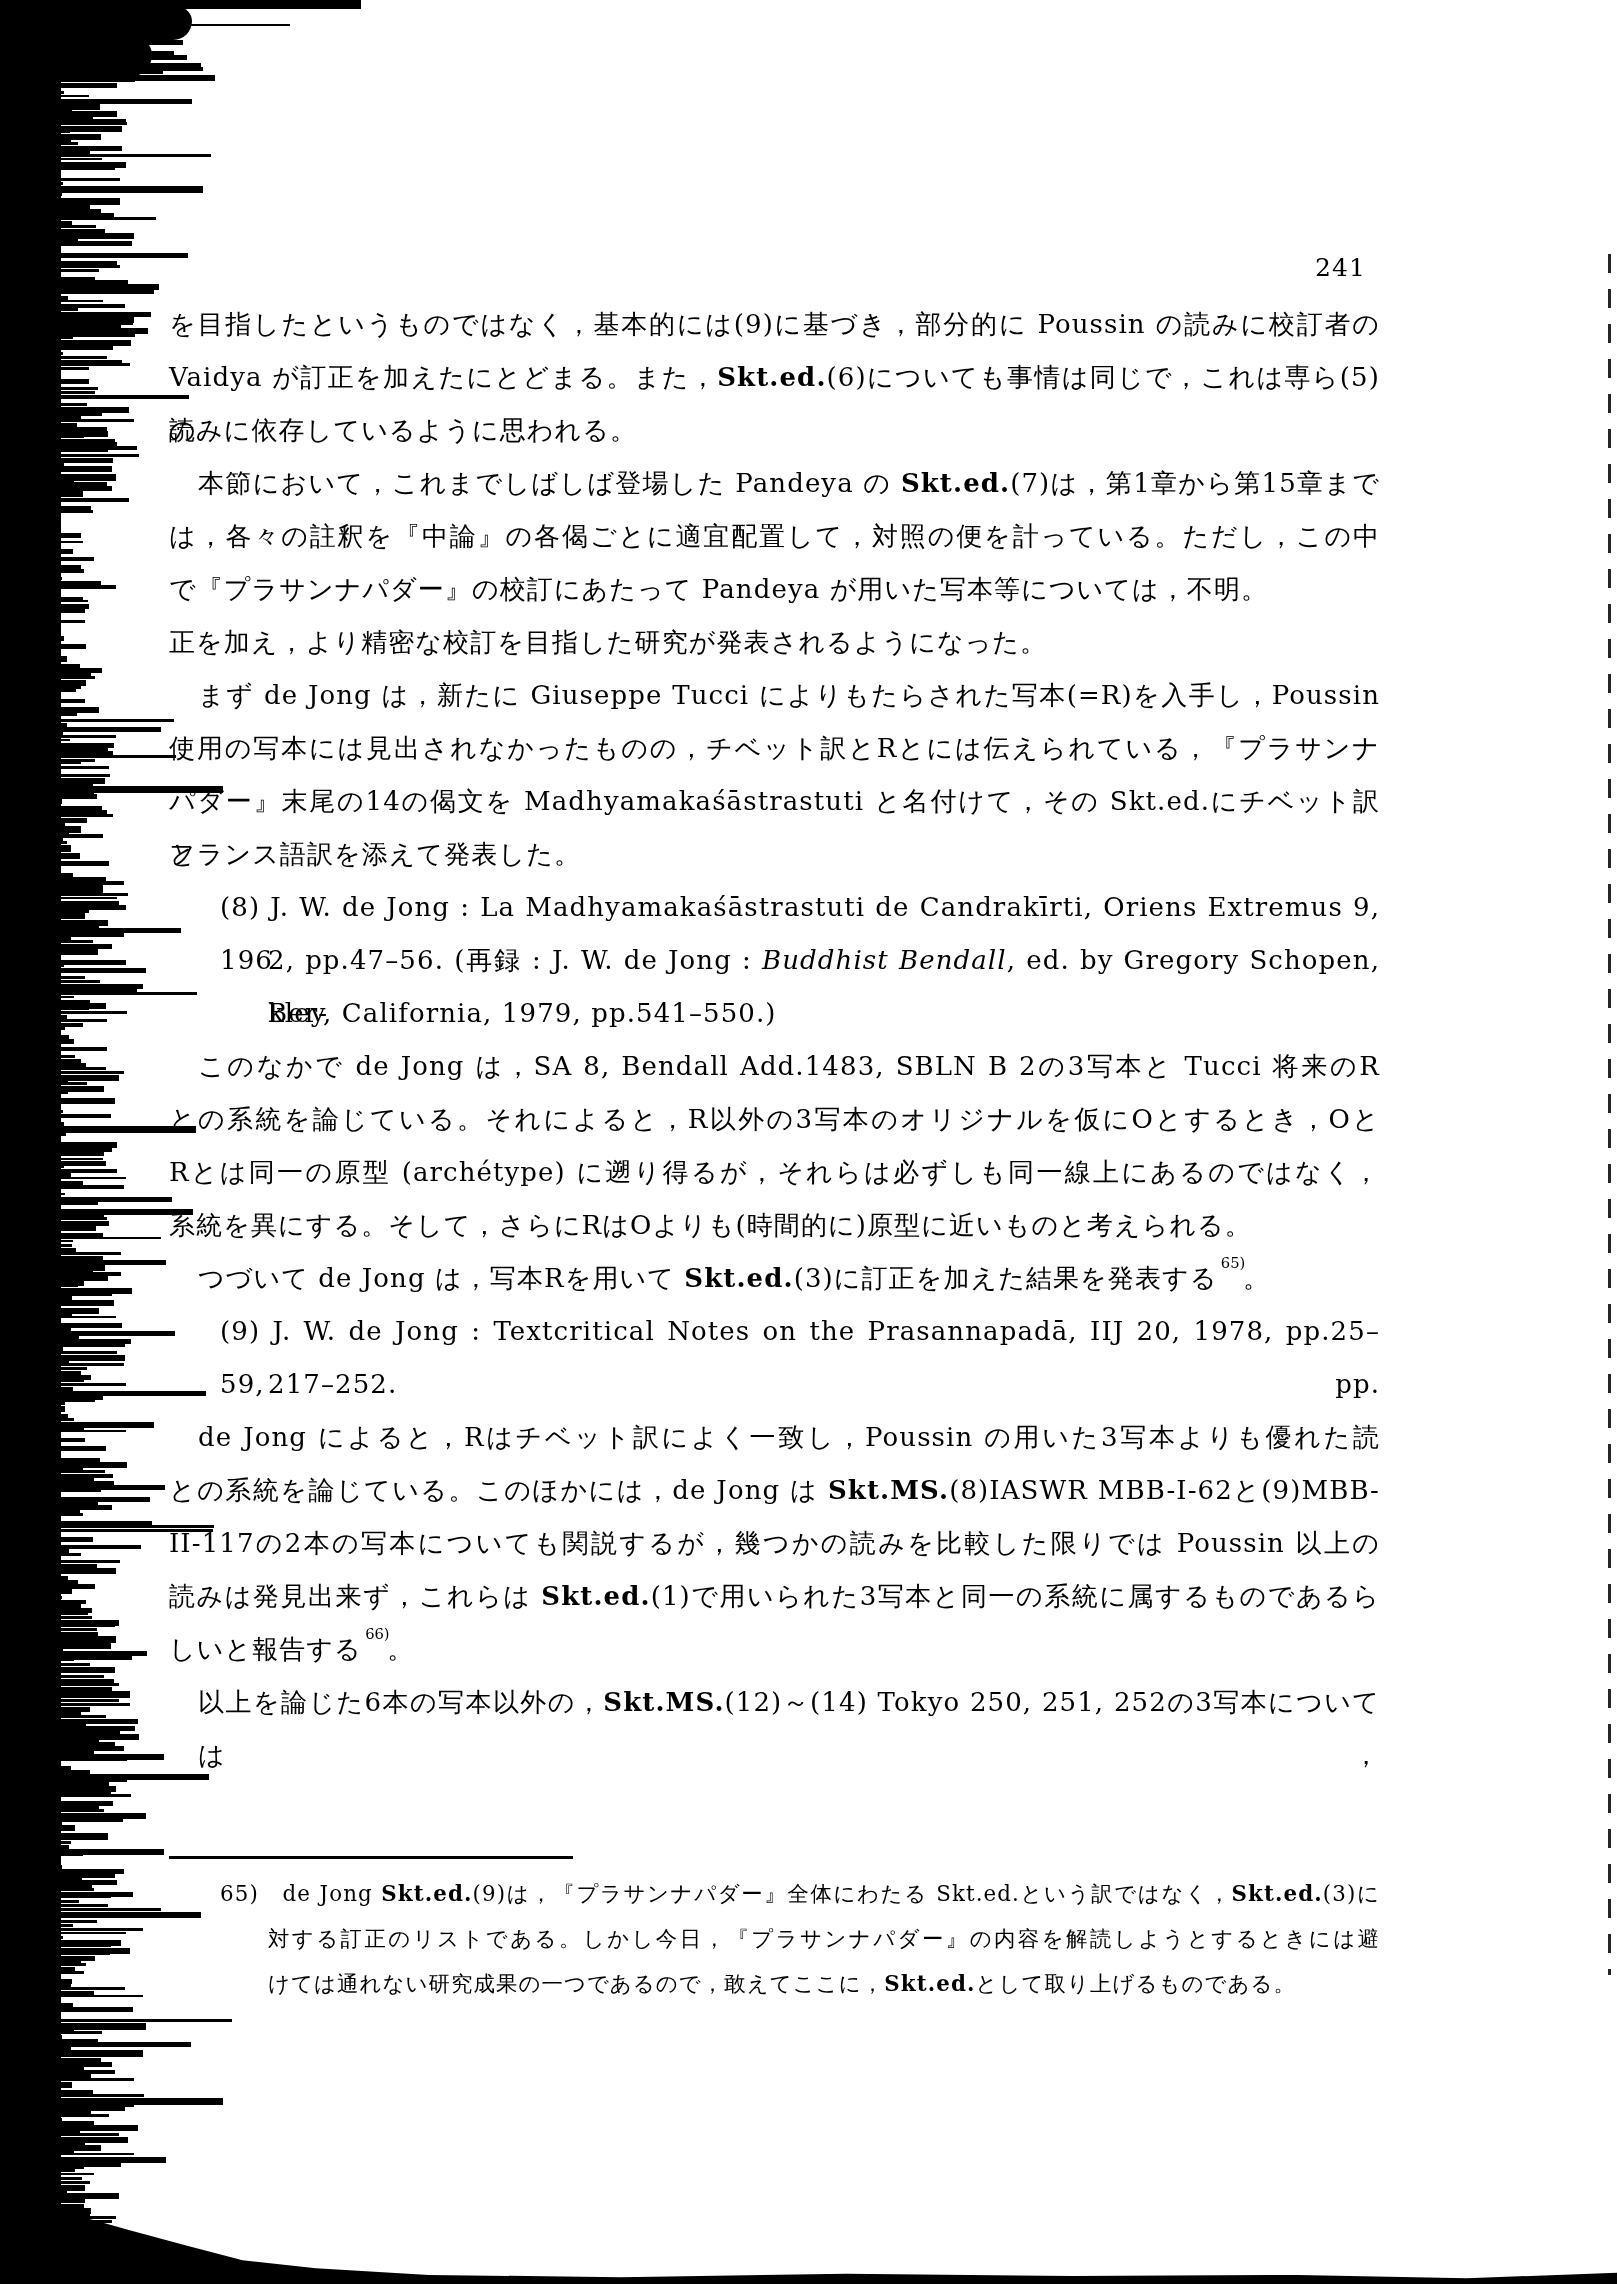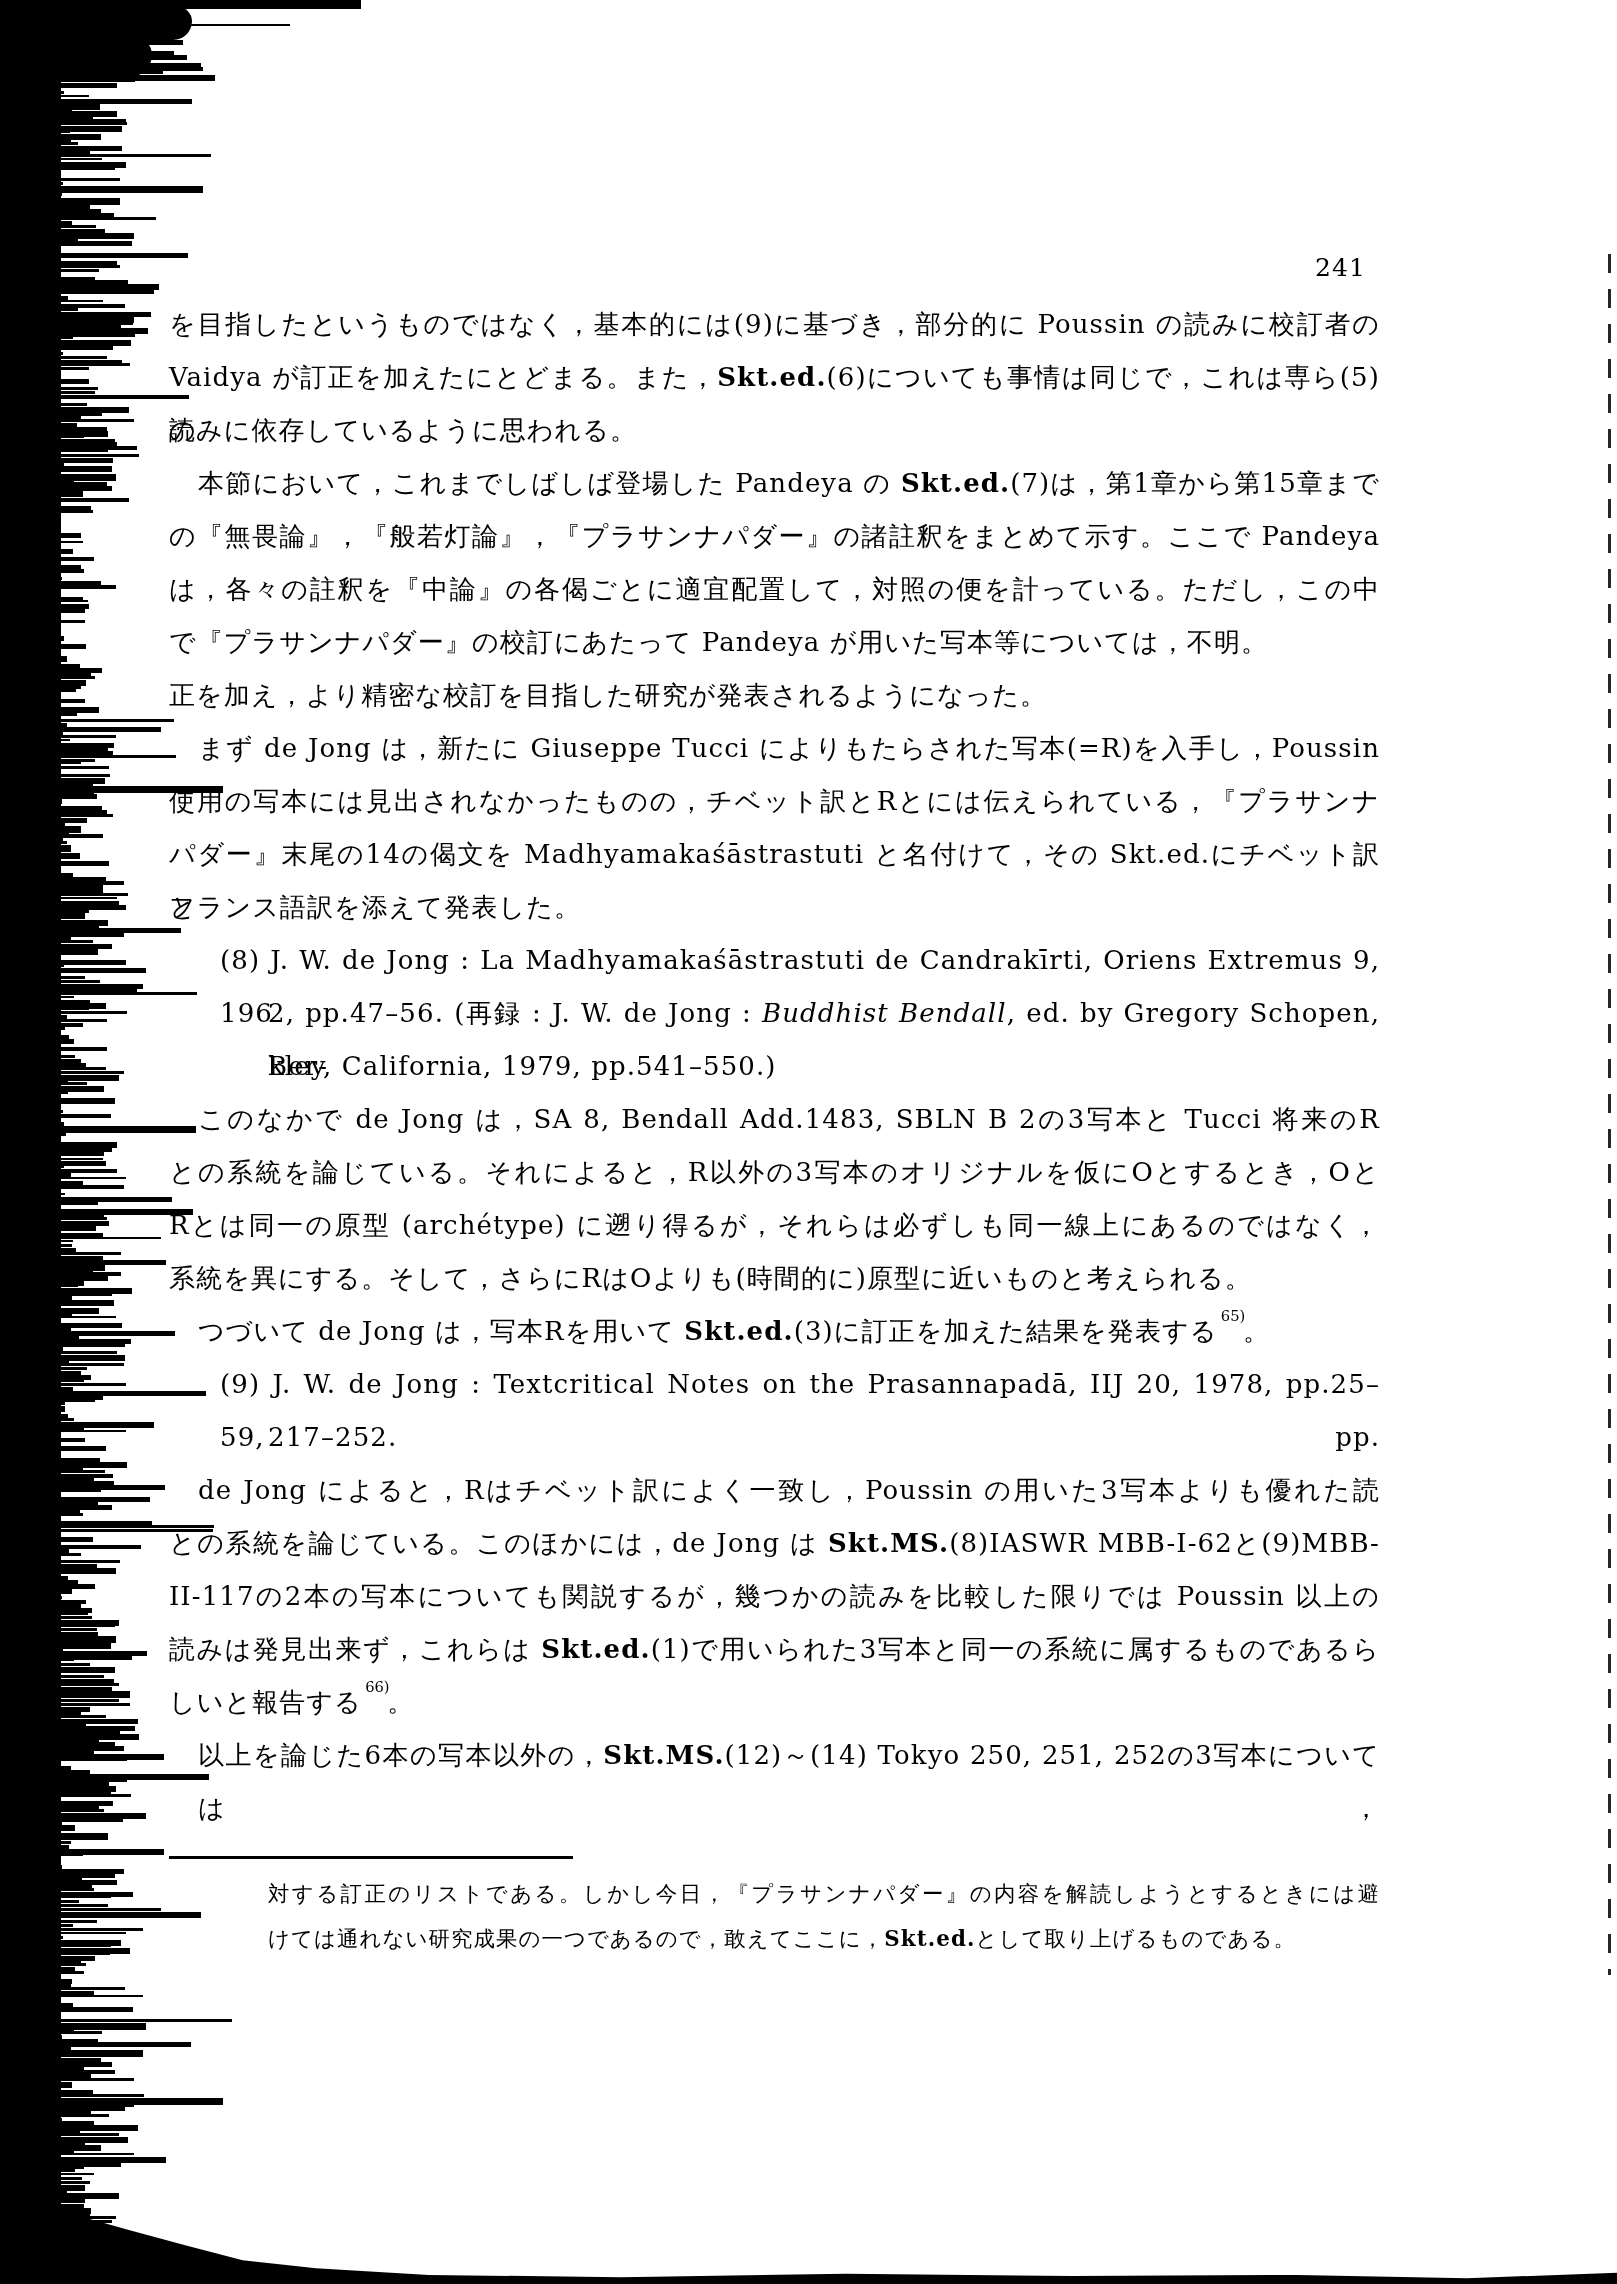--- a/index.html
+++ b/index.html
@@ -659,21 +659,20 @@
   </svg>
   <div class="scan-right"></div>
 
   <div class="hdr-page">241</div>
 
   <div class="body-text" id="body-text">
       <div class="tline ind0 fill"><span>を目指したというものではなく，基本的には(9)に基づき，部分的に Poussin の読みに校訂者の</span></div>
       <div class="tline ind0 fill"><span>Vaidya が訂正を加えたにとどまる。また，</span><span class="b">Skt.ed.</span><span>(6)についても事情は同じで，これは専ら(5)の</span></div>
       <div class="tline ind0"><span>読みに依存しているように思われる。</span></div>
       <div class="tline ind1 fill"><span>本節において，これまでしばしば登場した Pandeya の </span><span class="b">Skt.ed.</span><span>(7)は，第1章から第15章まで</span></div>
-      <div class="tline ind0 fill"><span>の『無畏論』，『般若灯論』，『プラサンナパダー』の諸註釈をまとめて示す。ここで Pandeya</span></div>
       <div class="tline ind0 fill"><span>は，各々の註釈を『中論』の各偈ごとに適宜配置して，対照の便を計っている。ただし，この中</span></div>
       <div class="tline ind0"><span>で『プラサンナパダー』の校訂にあたって Pandeya が用いた写本等については，不明。</span></div>
       <div class="tline ind0"><span>正を加え，より精密な校訂を目指した研究が発表されるようになった。</span></div>
       <div class="tline ind1 fill"><span>まず de Jong は，新たに Giuseppe Tucci によりもたらされた写本(=R)を入手し，Poussin</span></div>
       <div class="tline ind0 fill"><span>使用の写本には見出されなかったものの，チベット訳とRとには伝えられている，『プラサンナ</span></div>
       <div class="tline ind0 fill"><span>パダー』末尾の14の偈文を Madhyamakaśāstrastuti と名付けて，その Skt.ed.にチベット訳と</span></div>
       <div class="tline ind0"><span>フランス語訳を添えて発表した。</span></div>
       <div class="tline ind2 fill"><span>(8) J. W. de Jong : La Madhyamakaśāstrastuti de Candrakīrti, Oriens Extremus 9, 196</span></div>
       <div class="tline ind3 fill"><span>2, pp.47–56. (再録 : J. W. de Jong : </span><span class="i">Buddhist Bendall</span><span>, ed. by Gregory Schopen, Ber-</span></div>
       <div class="tline ind3"><span>kley, California, 1979, pp.541–550.)</span></div>
@@ -688,18 +687,19 @@
       <div class="tline ind0 fill"><span>との系統を論じている。このほかには，de Jong は </span><span class="b">Skt.MS.</span><span>(8)IASWR MBB-I-62と(9)MBB-</span></div>
       <div class="tline ind0 fill"><span>II-117の2本の写本についても関説するが，幾つかの読みを比較した限りでは Poussin 以上の</span></div>
       <div class="tline ind0 fill"><span>読みは発見出来ず，これらは </span><span class="b">Skt.ed.</span><span>(1)で用いられた3写本と同一の系統に属するものであるら</span></div>
       <div class="tline ind0"><span>しいと報告する</span><span class="sup">66)</span><span>。</span></div>
       <div class="tline ind1 fill"><span>以上を論じた6本の写本以外の，</span><span class="b">Skt.MS.</span><span>(12)～(14) Tokyo 250, 251, 252の3写本については，</span></div>
     </div>
 
   <div class="fn-rule"></div>
 
   <div class="footnotes" id="footnotes">
+      <div class="tline ind2 fill"><span>65)　de Jong </span><span class="b">Skt.ed.</span><span>(9)は，『プラサンナパダー』全体にわたる Skt.ed.という訳ではなく，</span><span class="b">Skt.ed.</span><span>(3)に</span></div>
       <div class="tline ind3 fill"><span>対する訂正のリストである。しかし今日，『プラサンナパダー』の内容を解読しようとするときには避</span></div>
       <div class="tline ind3"><span>けては通れない研究成果の一つであるので，敢えてここに，</span><span class="b">Skt.ed.</span><span>として取り上げるものである。</span></div>
     </div>
 
 </div>
 
 
 </body></html>

